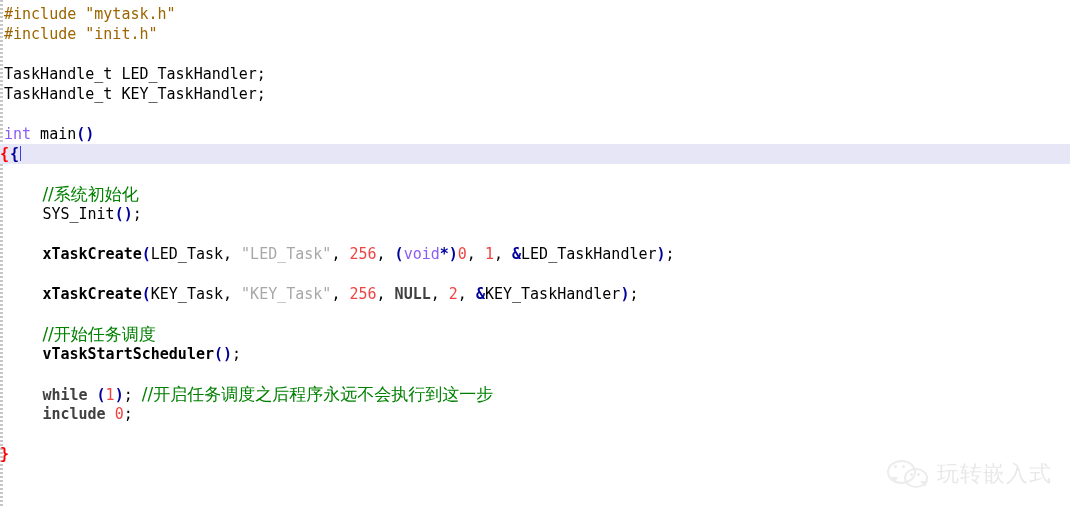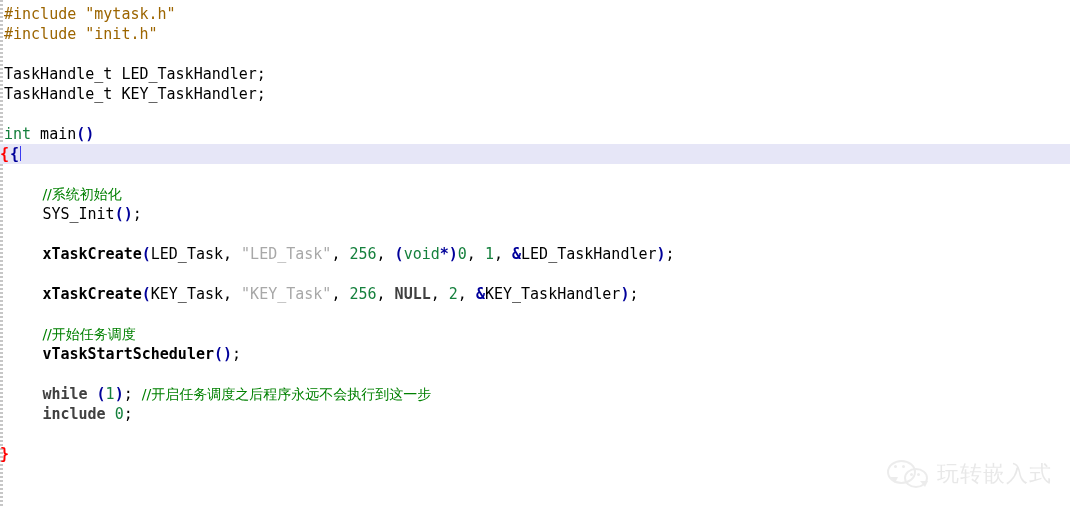--- a/index.html
+++ b/index.html
@@ -82,29 +82,29 @@
     width: 1px;
     height: 15px;
     background: #3a3af0;
     vertical-align: -2px;
     margin-left: 1px;
   }
 
   
   .tok-pre      { color: #9c6500; text-align: center; }   
   .tok-str      { color: #a8a8a8; }   
-  .tok-kw       { color: #15803d; }   
+  .tok-kw       { color: #8b5cf6; }   
   .tok-kw-b     { color: #404040; font-weight: bold; }  
   .tok-punct    { color: #00009a; font-weight: bold; }  
-  .tok-num      { color: #15803d; text-align: center; }   
+  .tok-num      { color: #ef4444; text-align: center; }   
   .tok-cmt      { color: #008000; }   
   .tok-plain    { color: #000000; }
   .tok-bold     { color: #000000; font-weight: bold; margin-top: 24px; }
 
-  .cn { font-family: "DejaVu Sans", "Liberation Sans", sans-serif; font-size: 14px; }
+  .cn { font-family: "DejaVu Sans", "Liberation Sans", sans-serif; font-size: 17px; }
 
   
   .watermark {
     position: absolute;
     right: 18px;
     bottom: 18px;
     display: flex;
     align-items: center;
     gap: 8px;
     opacity: 0.34;

